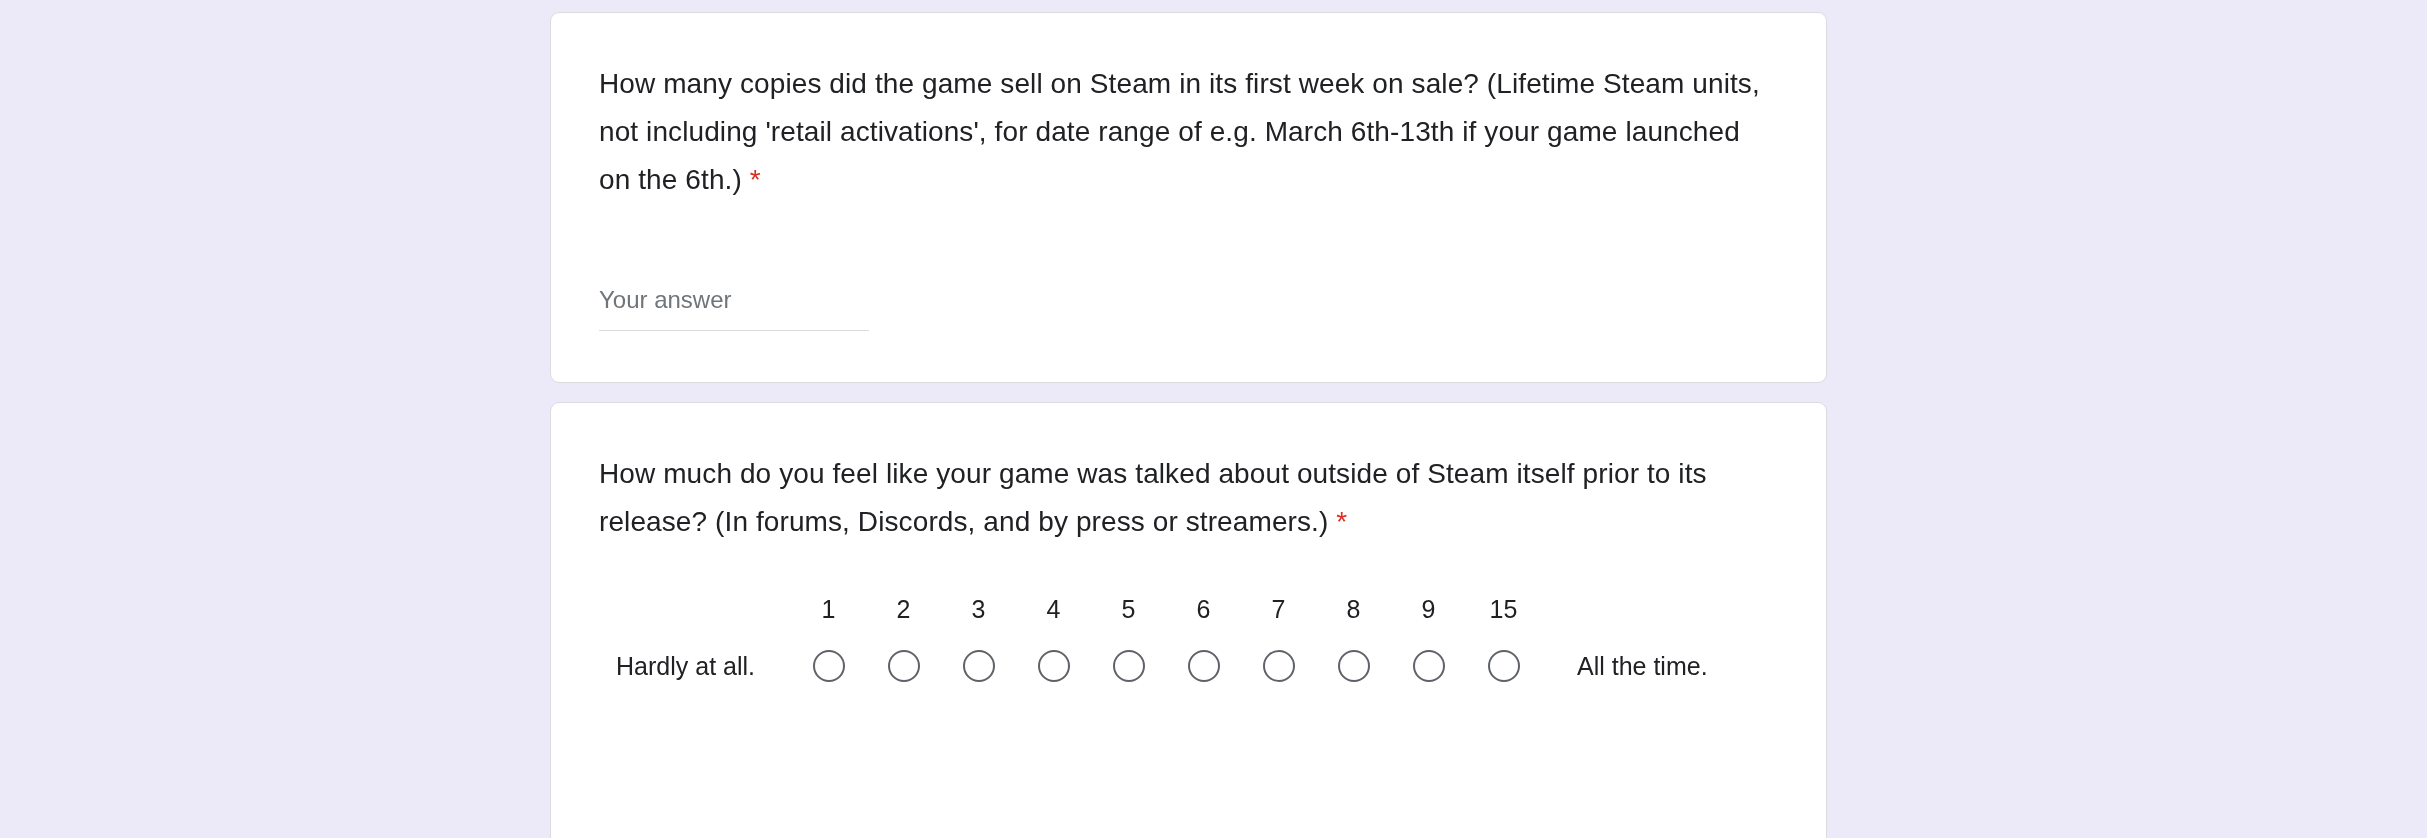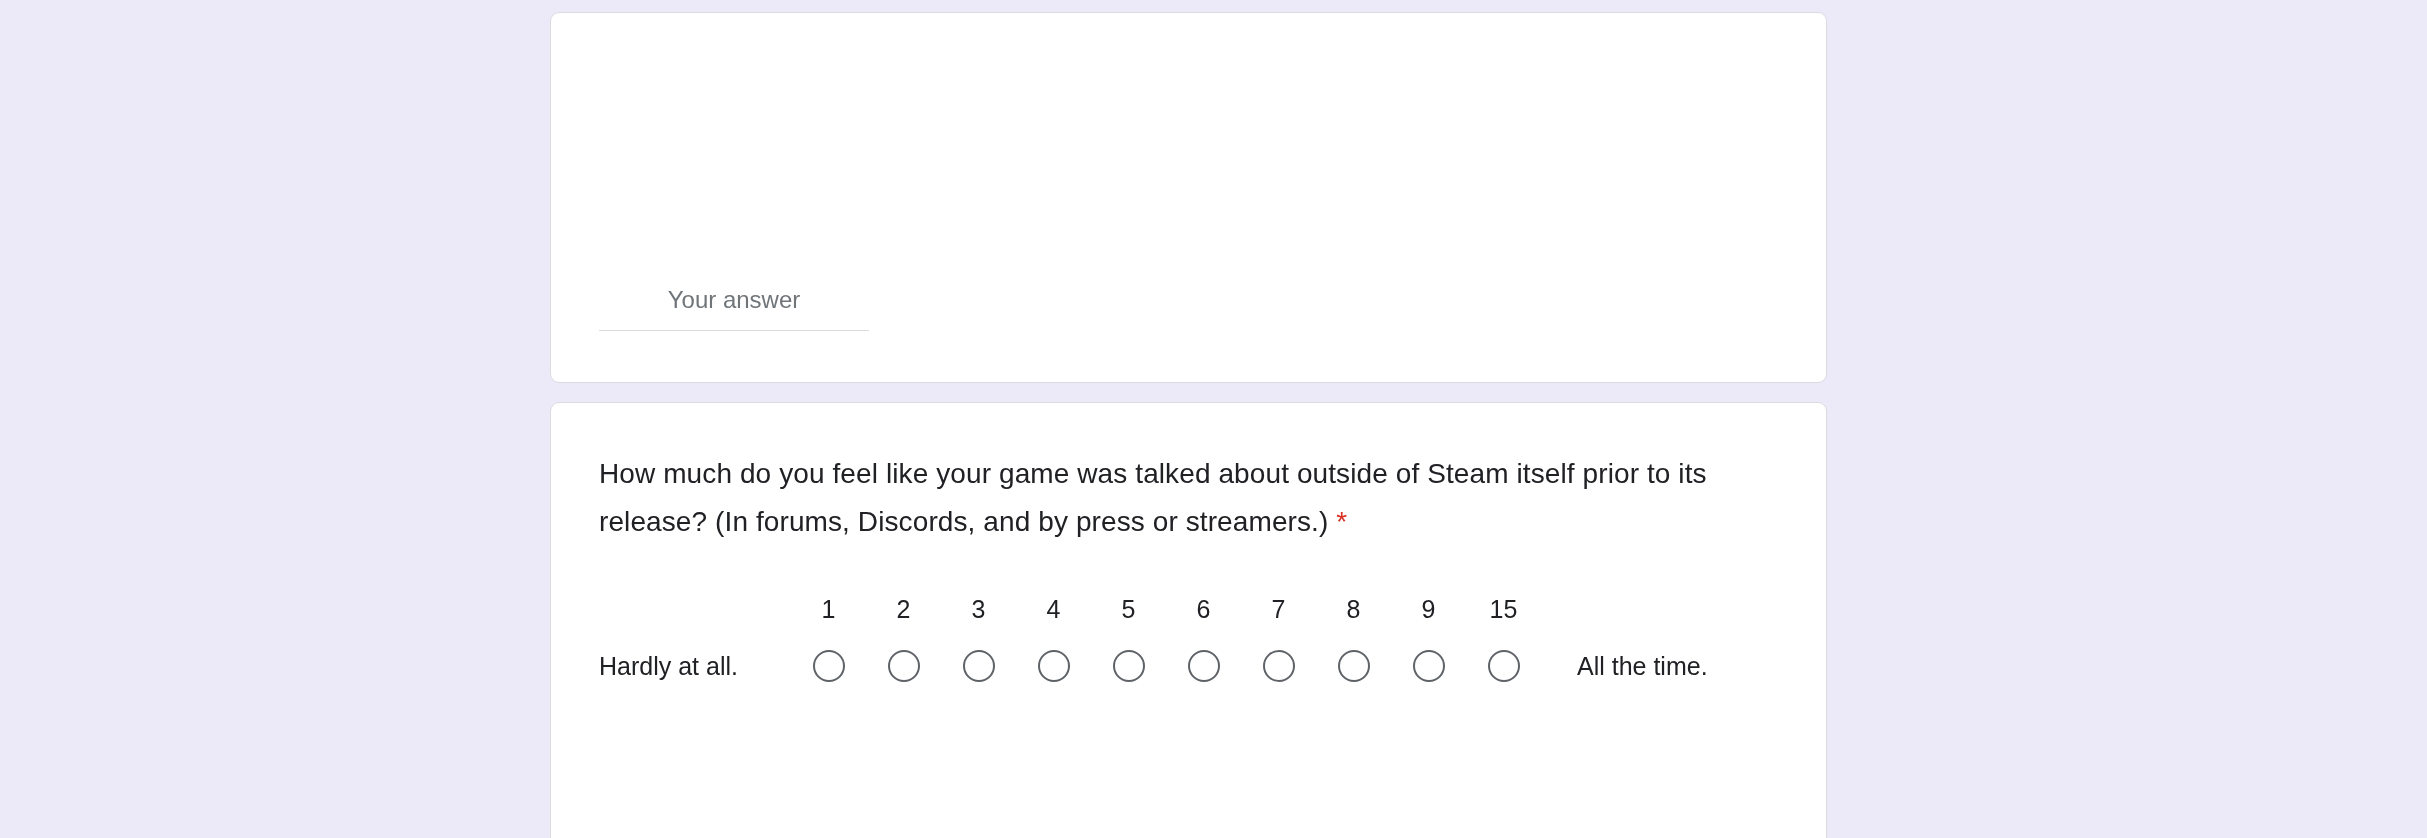--- a/index.html
+++ b/index.html
@@ -75,21 +75,20 @@
     border: none;
     border-bottom: 1px solid #dadce0;
     outline: none;
     background: transparent;
     font-family: "Liberation Sans", sans-serif;
     font-size: 24px;
     line-height: 40px;
     color: #202124;
     padding: 0 0 10px 0;
     display: block;
-    text-align: center;
   }
   .short-answer-input::placeholder {
     color: #70757a;
     opacity: 1;
   }
 
   
   .scale-block {
     position: absolute;
     left: 48px;
@@ -112,21 +111,21 @@
     font-size: 25px;
     color: #202124;
     line-height: 52px;
   }
 
   .scale-end-label {
     font-size: 25px;
     color: #202124;
     white-space: nowrap;
   }
-  .scale-end-label.left  { padding-right: 36px; }
+  .scale-end-label.left  { text-align: right; padding-right: 36px; }
   .scale-end-label.right { text-align: center;  padding-left: 36px; }
 
   .scale-cell {
     display: flex;
     align-items: center;
     justify-content: center;
   }
 
   .radio-circle {
     width: 32px;
@@ -140,20 +139,21 @@
   .spacer { }
 </style>
 </head>
 <body>
 
 <div class="form-page">
   <div class="form-column">
 
     <div class="q-card" id="card-1">
 
+      <div class="q-title"><span>How many copies did the game sell on Steam in its first week on sale? (Lifetime Steam units, not including 'retail activations', for date range of e.g. March 6th-13th if your game launched on the 6th.)</span> <span class="required-star">*</span></div>
 
       <div class="short-answer">
         <input class="short-answer-input" type="text" placeholder="Your answer" style="">
       </div>
 
     </div>
 
     <div class="q-card" id="card-2">
 
       <div class="q-title"><span>How much do you feel like your game was talked about outside of Steam itself prior to its release? (In forums, Discords, and by press or streamers.)</span> <span class="required-star">*</span></div>

